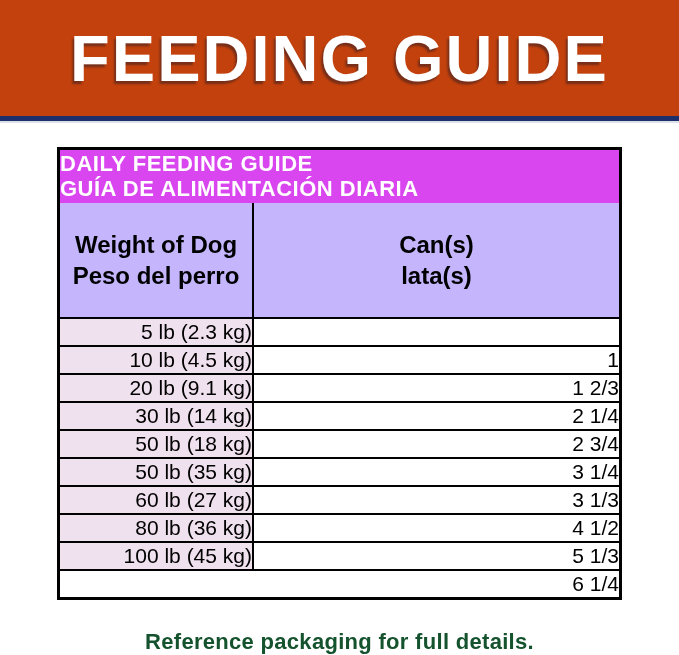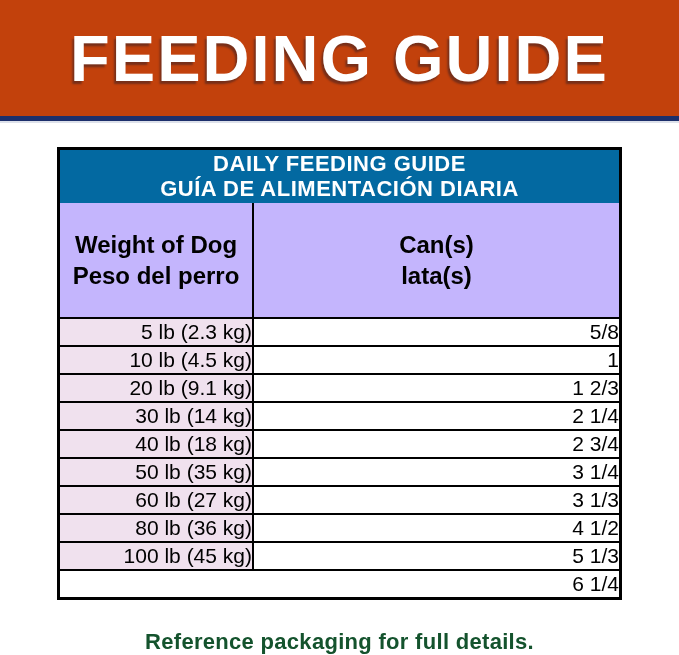--- a/index.html
+++ b/index.html
@@ -53,23 +53,22 @@
   .ftable {
     position: absolute;
     left: 57px;
     top: 147px;
     width: 565px;
     box-sizing: border-box;
     border: 3px solid #000000;
     background: #ffffff;
   }
   .thead {
-    background: #0369a1;
+    background: #d946ef;
     color: #ffffff;
-    text-align: center;
     font-weight: 700;
     font-size: 22px;
     line-height: 25px;
     padding: 1px 0 2px 0;
     letter-spacing: 0.5px;
   }
   .colhead {
     display: flex;
     background: #c4b5fd;
     height: 114px;
@@ -150,36 +149,35 @@
       <div>Peso del perro</div>
     </div>
     <div class="cell cell-right">
       <div>Can(s)</div>
       <div>lata(s)</div>
     </div>
   </div>
 
   <div class="data-row">
     <div class="cell cell-left">5 lb (2.3 kg)</div>
-    <div class="cell cell-right">5/8</div>
   </div>
   <div class="data-row">
     <div class="cell cell-left">10 lb (4.5 kg)</div>
     <div class="cell cell-right">1</div>
   </div>
   <div class="data-row">
     <div class="cell cell-left">20 lb (9.1 kg)</div>
     <div class="cell cell-right">1 2/3</div>
   </div>
   <div class="data-row">
     <div class="cell cell-left">30 lb (14 kg)</div>
     <div class="cell cell-right">2 1/4</div>
   </div>
   <div class="data-row">
-    <div class="cell cell-left">40 lb (18 kg)</div>
+    <div class="cell cell-left">50 lb (18 kg)</div>
     <div class="cell cell-right">2 3/4</div>
   </div>
   <div class="data-row">
     <div class="cell cell-left">50 lb (35 kg)</div>
     <div class="cell cell-right">3 1/4</div>
   </div>
   <div class="data-row">
     <div class="cell cell-left">60 lb (27 kg)</div>
     <div class="cell cell-right">3 1/3</div>
   </div>

